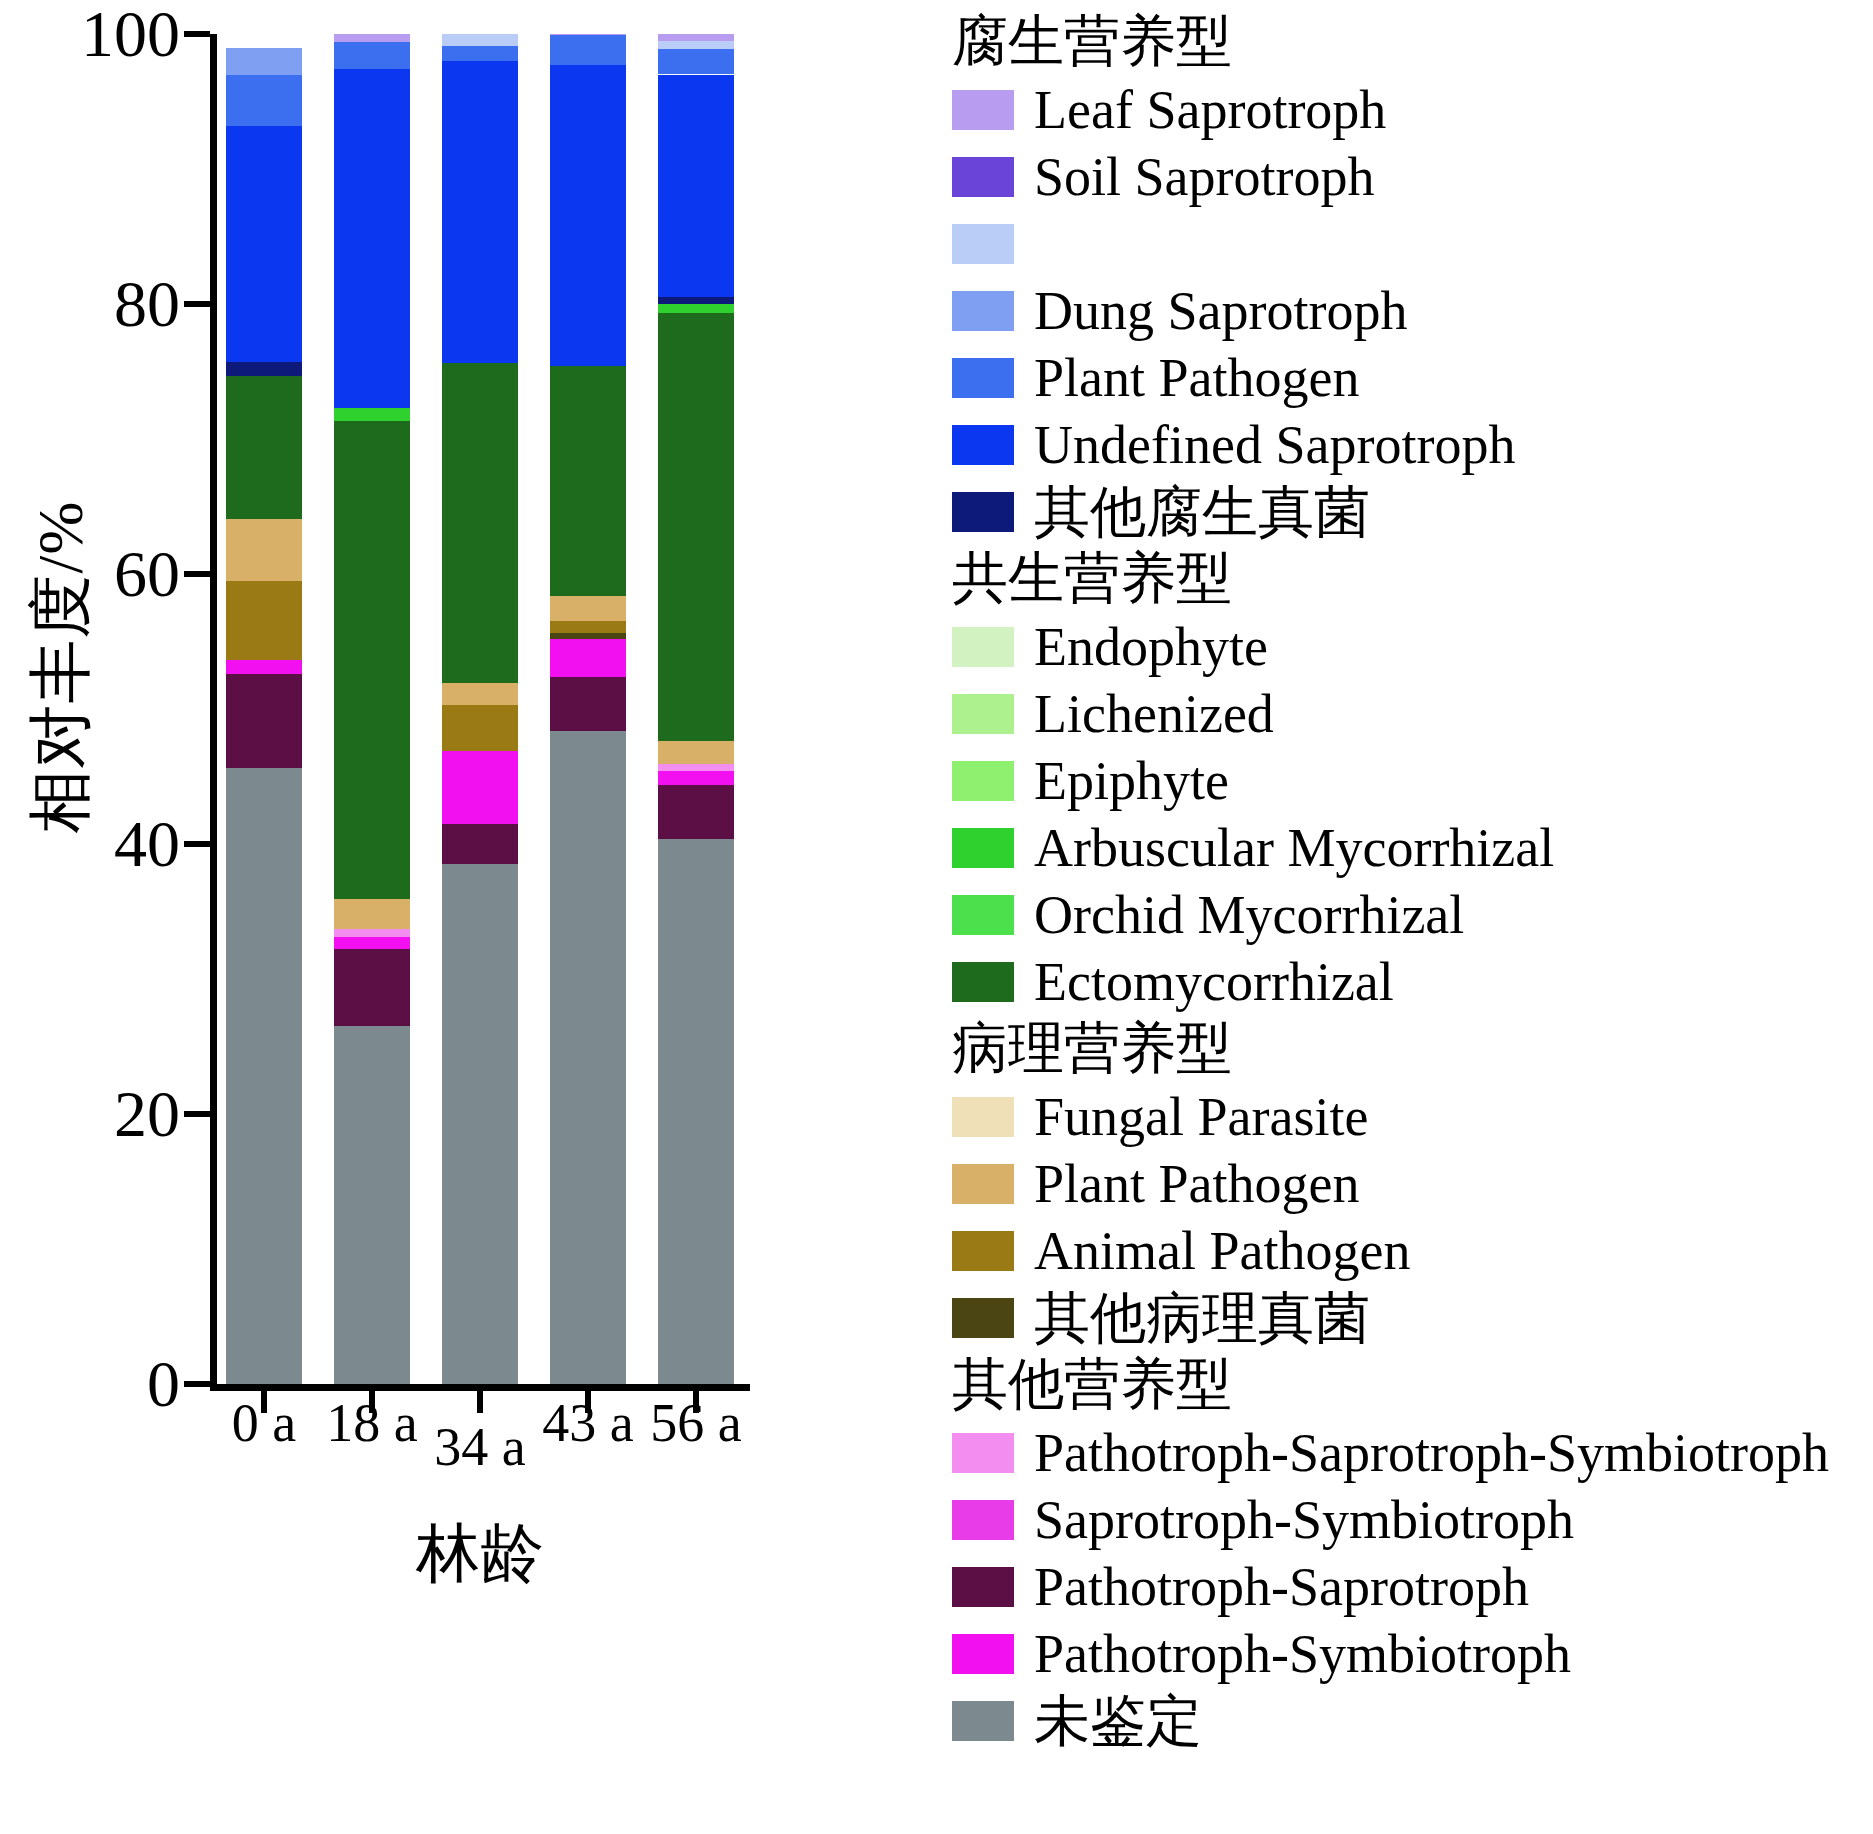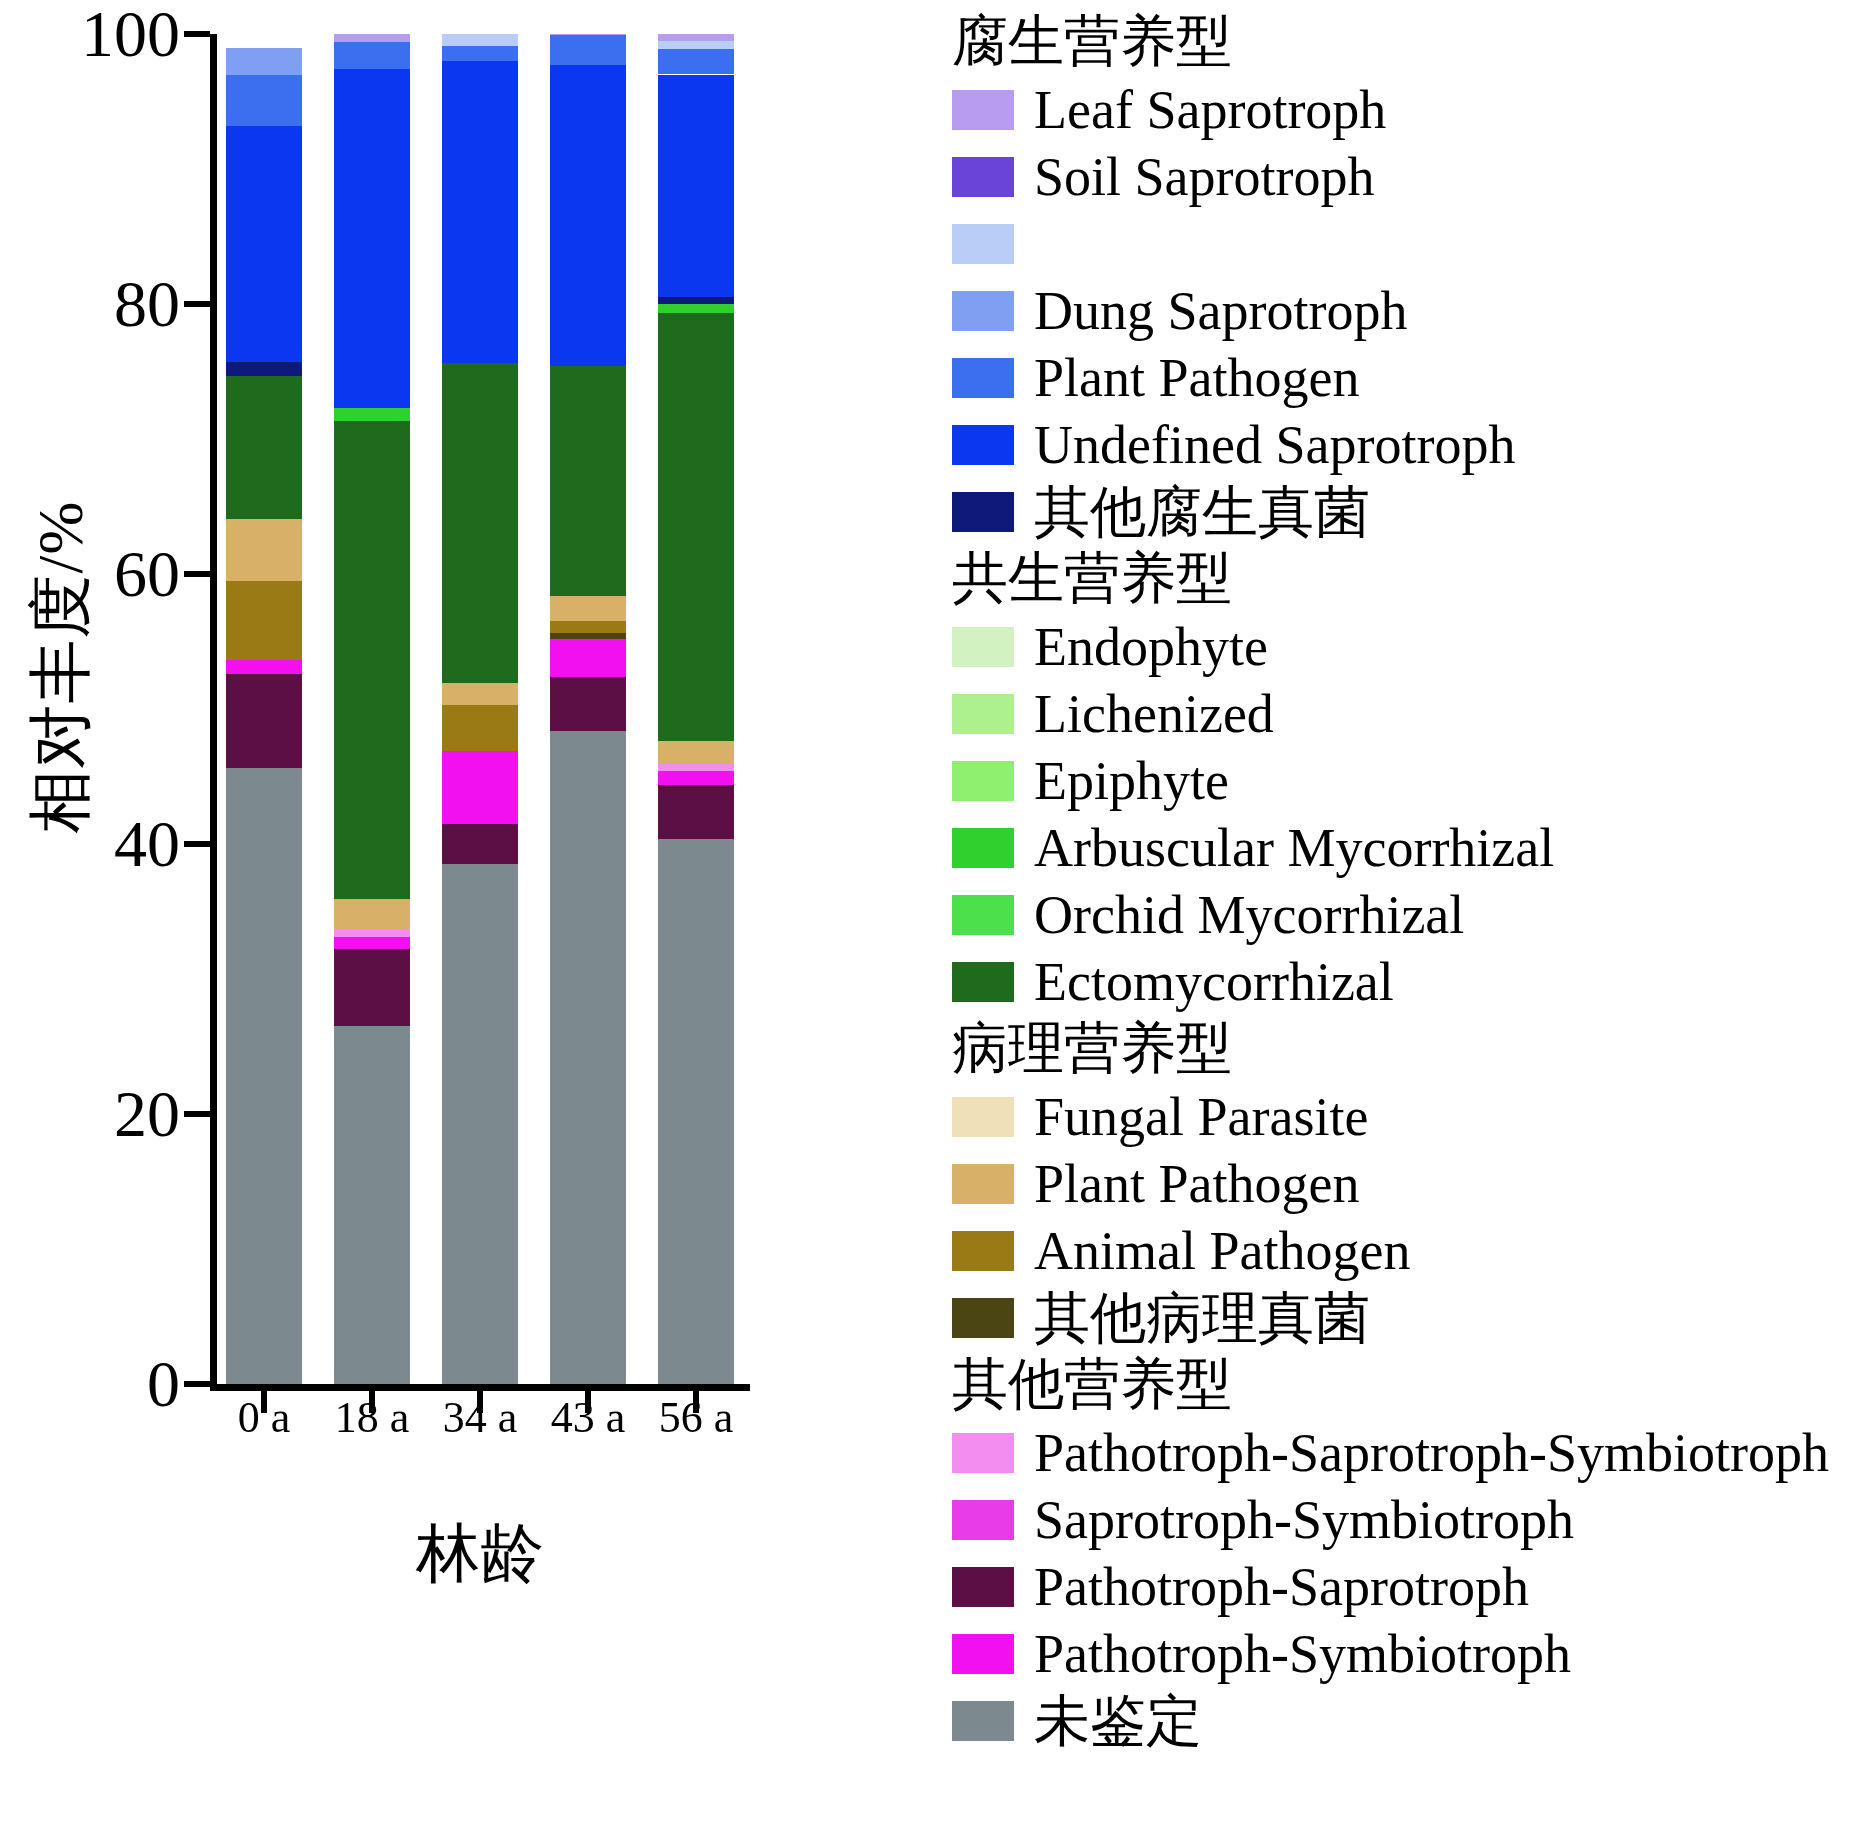--- a/index.html
+++ b/index.html
@@ -107,21 +107,21 @@
     top: 1357px;
     width: 6px;
     height: 22px;
     background: #000;
   }
   .xtick-label {
     position: absolute;
     top: 1392px;
     width: 180px;
     text-align: center;
-    font-size: 44px;
+    font-size: 54px;
     white-space: nowrap;
   }
   #xlabel {
     position: absolute;
     left: 210px;
     top: 1510px;
     width: 540px;
     text-align: center;
     font-size: 64px;
   }
@@ -267,21 +267,21 @@
         <div class="ytick-label-holder" style="top: 270px;">
           <div class="ytick-label">80</div>
         </div>
         <div class="ytick-label-holder" style="top: 0px;">
           <div class="ytick-label">100</div>
         </div>
       </div>
     <div id="xtick-labels">
         <div class="xtick-label" style="left: 174px;">0 a</div>
         <div class="xtick-label" style="left: 282px;">18 a</div>
-        <div class="xtick-label" style="left: 390px;">34 a</div>
+        <div class="xtick-label" style="left: 390px; margin-top: 24px;">34 a</div>
         <div class="xtick-label" style="left: 498px;">43 a</div>
         <div class="xtick-label" style="left: 606px;">56 a</div>
       </div>
 
     <div id="xlabel">林龄</div>
   </div>
 
   <div id="legend">
       <div class="legend-group-title">腐生营养型</div>
       <div class="legend-item">

